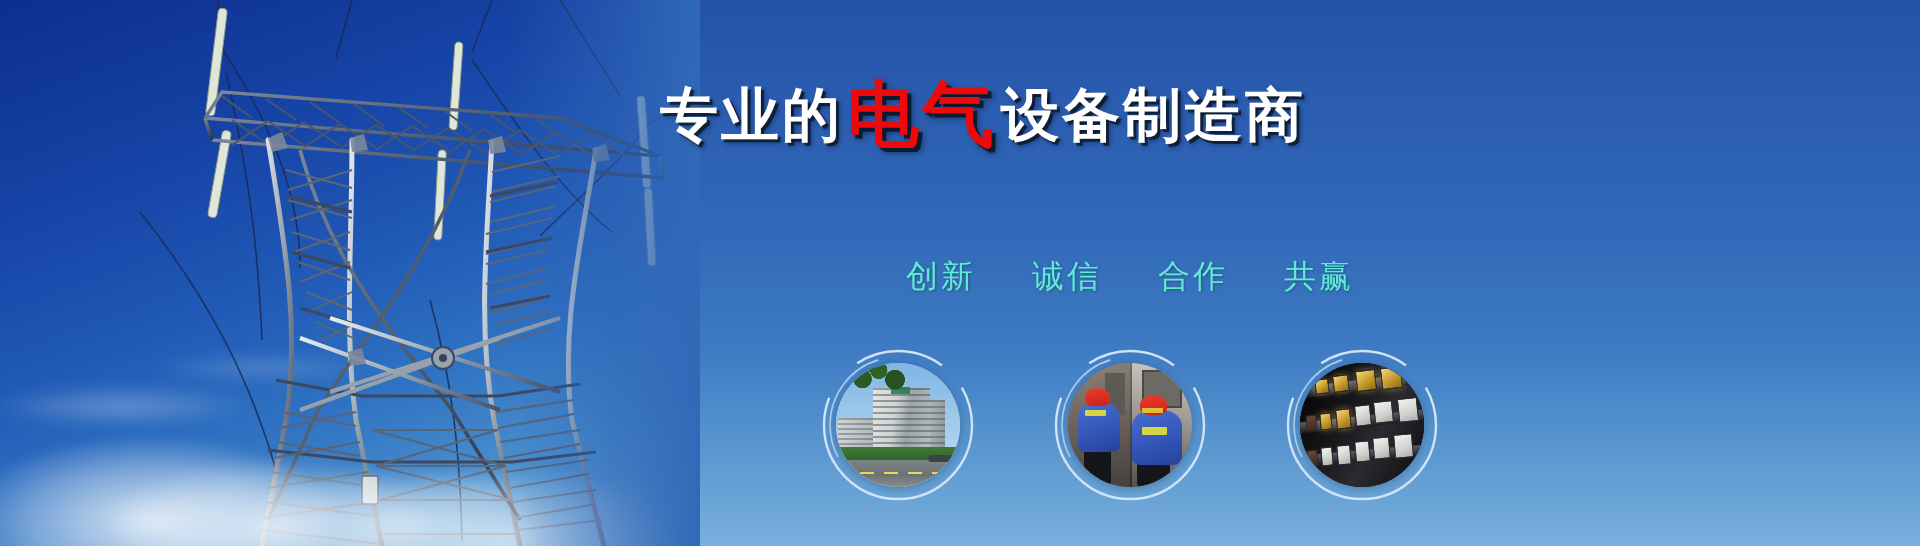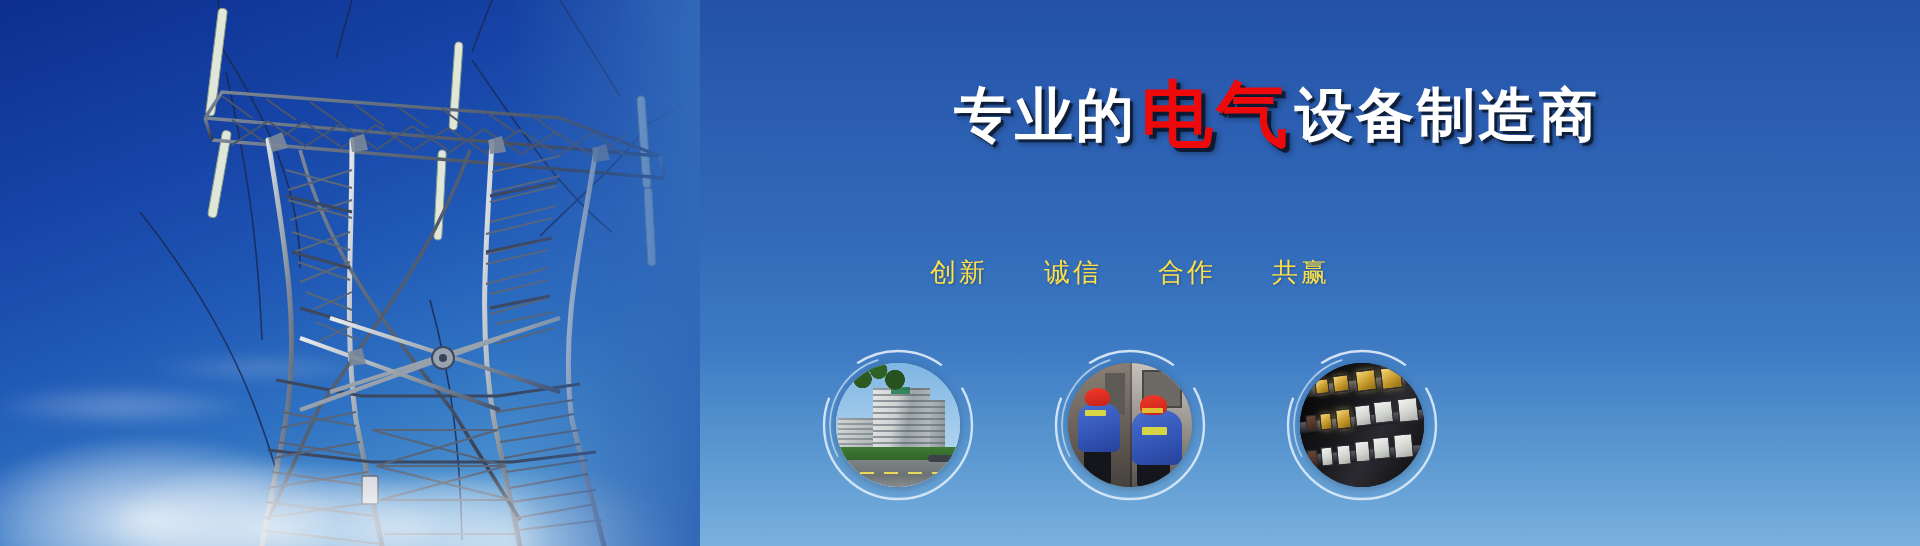--- a/index.html
+++ b/index.html
@@ -64,21 +64,21 @@
   .cloud.c5 { left:-10px;  bottom:120px; width:260px; height:40px;  opacity:.35; filter:blur(7px); }
   .cloud.c6 { left:150px;  bottom:165px; width:220px; height:26px;  opacity:.25; filter:blur(7px); }
 
   
   .pylon { position:absolute; left:0; top:0; width:700px; height:546px; }
 
   
   .headline {
     position:absolute;
     left:660px; top:78px; width:940px;
-    text-align:right;
+    text-align:left;
     font-size:58px;
     font-weight:bold;
     letter-spacing:3px;
     line-height:1;
     white-space:nowrap;
   }
   .headline .w {
     color:#ffffff;
     text-shadow:3px 3px 0 rgba(0,0,0,.55), 4px 4px 5px rgba(0,0,0,.35);
   }
@@ -110,22 +110,22 @@
   }
 
   
   .keywords {
     position:absolute;
     left:660px; top:255px; width:940px;
     display:flex; justify-content:center;
     gap:56px;
   }
   .keywords .kw {
-    color:#fde047;
-    font-size:26px;
+    color:#5eead4;
+    font-size:32px;
     letter-spacing:3px;
     font-weight:500;
     text-shadow:1px 1px 3px rgba(0,0,0,.30);
   }
 
   
   .circles {
     position:absolute;
     left:660px; top:345px; width:940px; height:175px;
     display:flex; justify-content:center;

